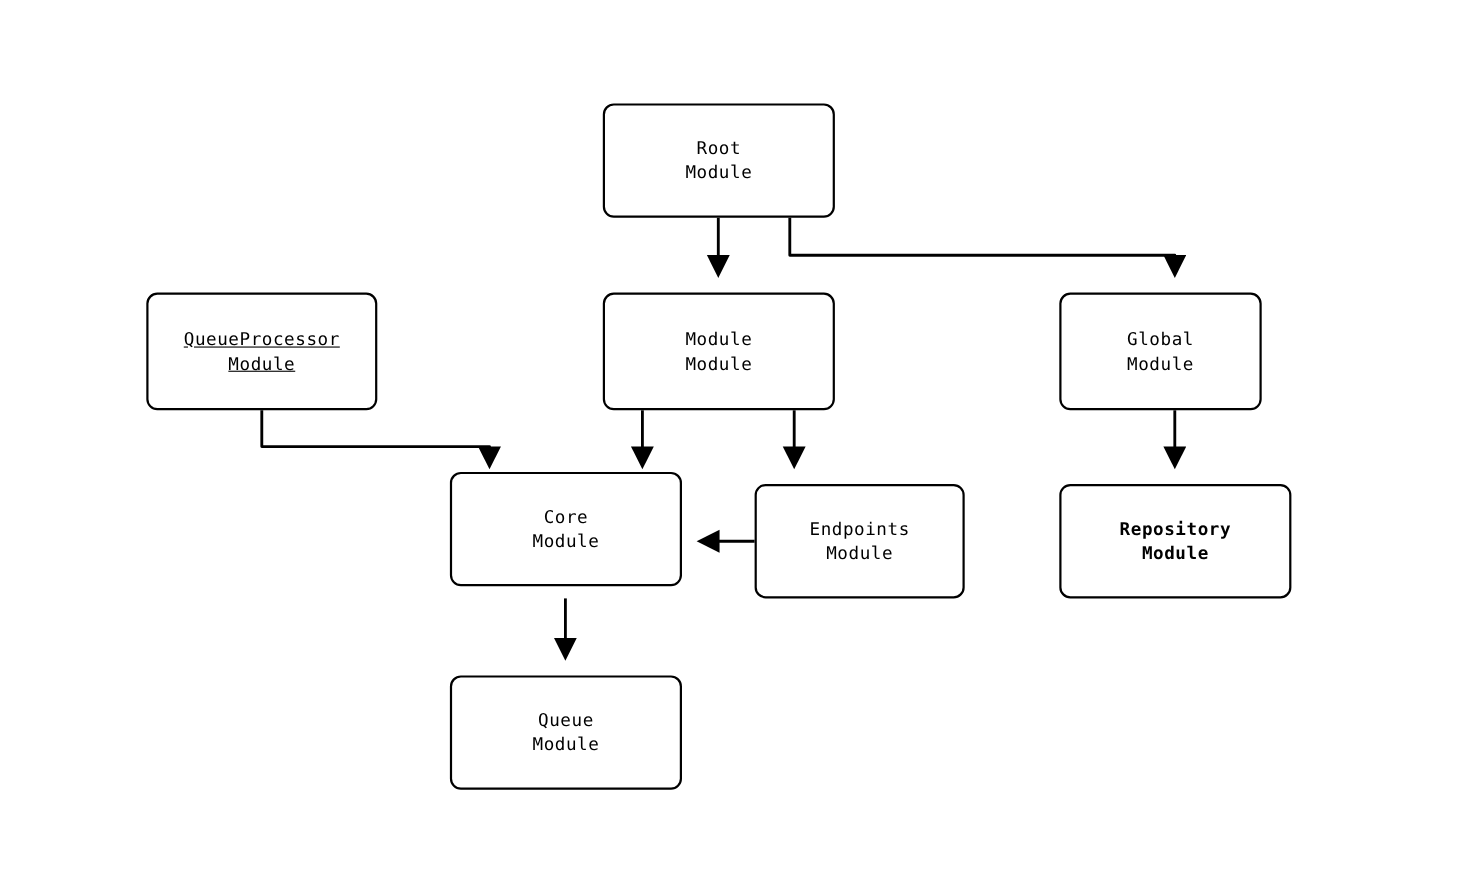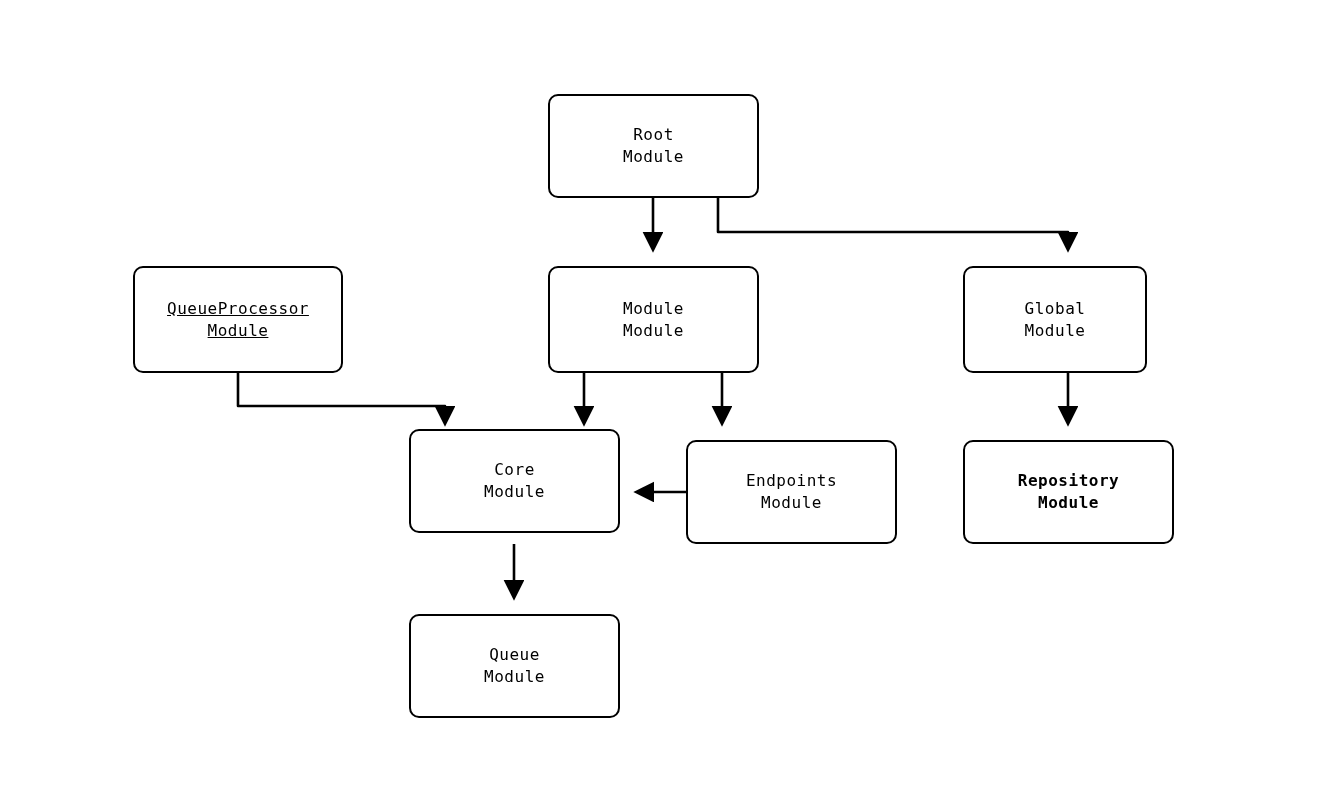--- a/index.html
+++ b/index.html
@@ -111,21 +111,21 @@
   <div class="node" style="left:963px; top:266px; width:184px; height:107px;">
     <span class="line1">Global</span>
     <span class="line2">Module</span>
   </div>
 
   <div class="node" style="left:409px; top:429px; width:211px; height:104px;">
     <span class="line1">Core</span>
     <span class="line2">Module</span>
   </div>
 
-  <div class="node" style="left:686px; top:440px; width:211px; height:104px;">
+  <div class="node" style="left:686px; top:440px; width:191px; height:104px;">
     <span class="line1">Endpoints</span>
     <span class="line2">Module</span>
   </div>
 
   <div class="node" style="left:963px; top:440px; width:211px; height:104px;font-weight:bold;">
     <span class="line1">Repository</span>
     <span class="line2">Module</span>
   </div>
 
   <div class="node" style="left:409px; top:614px; width:211px; height:104px;">

